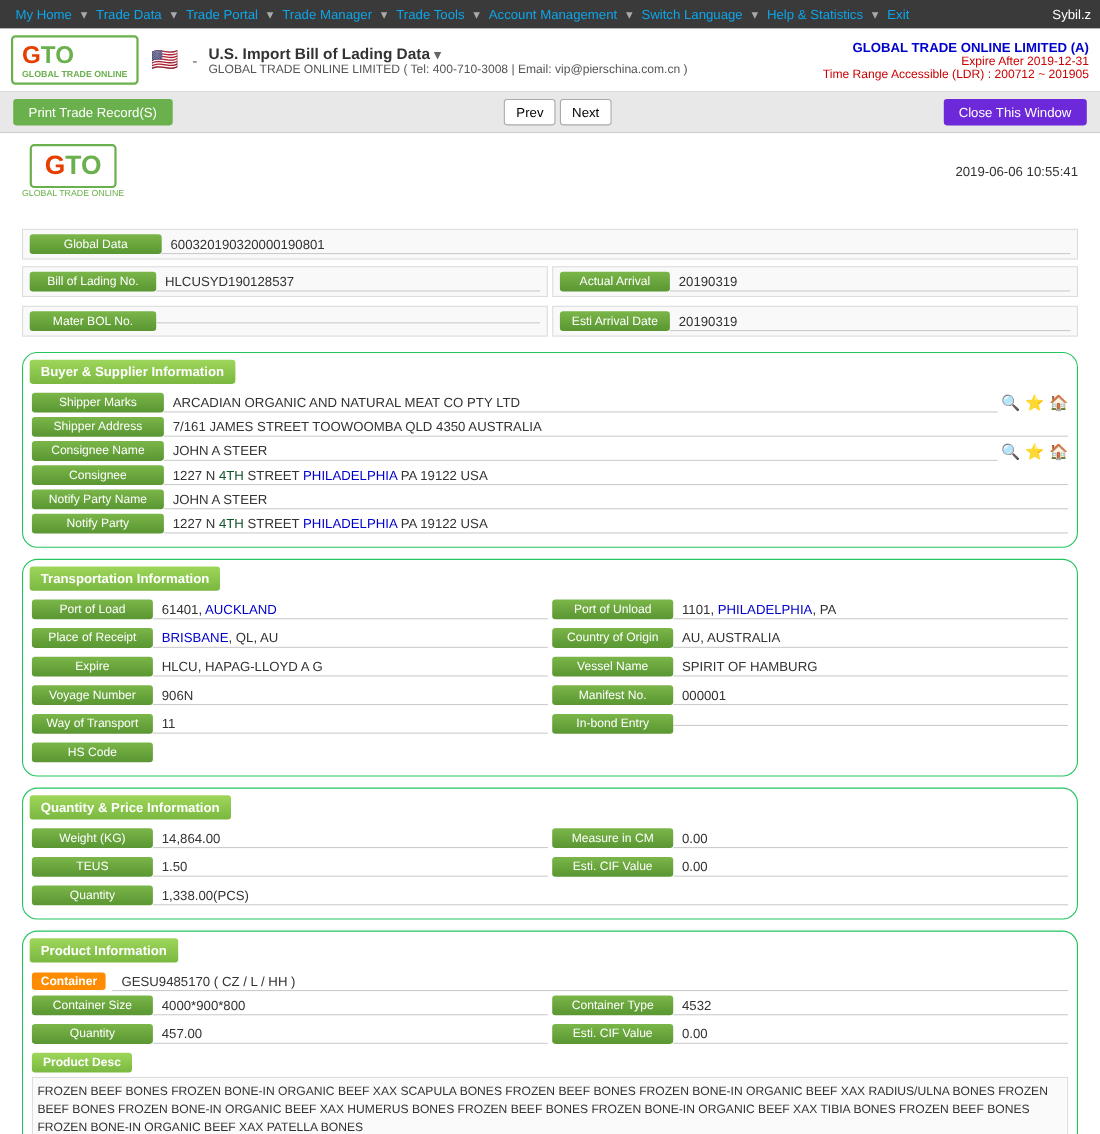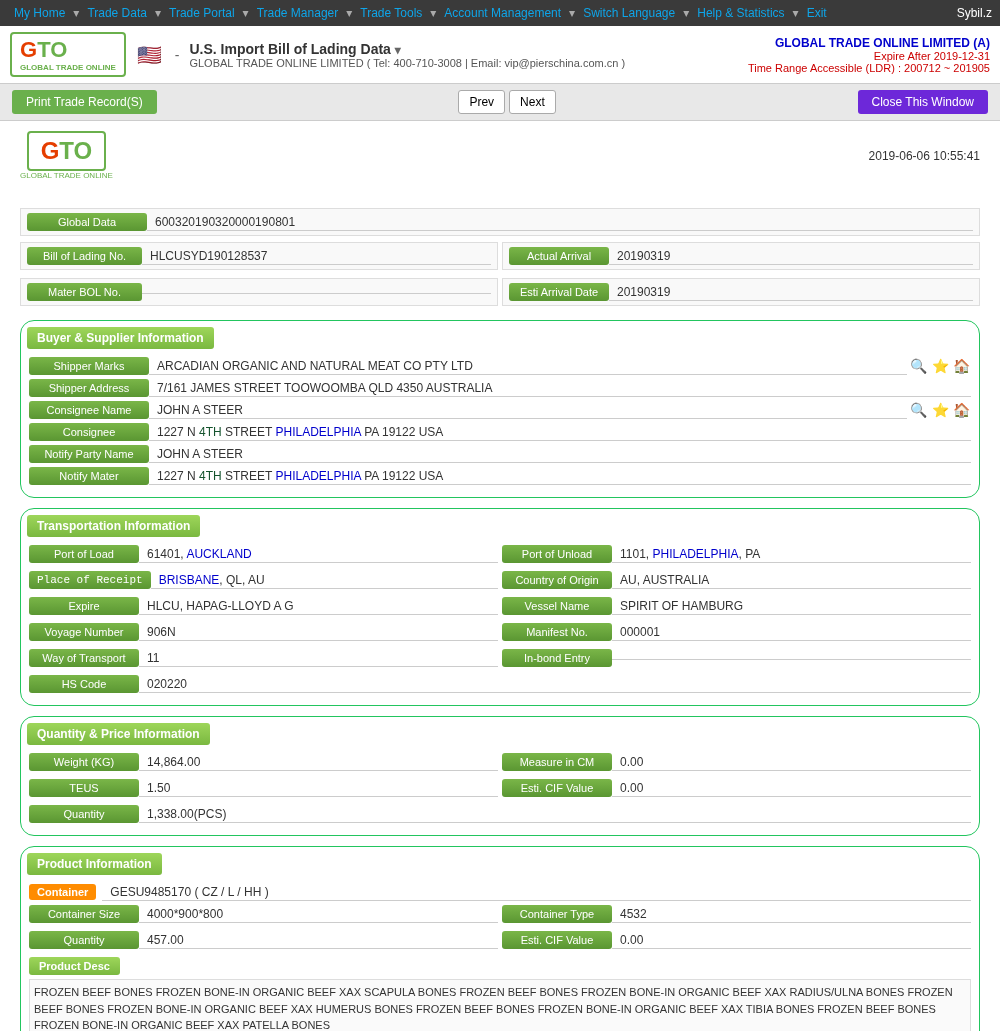--- a/index.html
+++ b/index.html
@@ -333,21 +333,21 @@
           1227 N <span class="bold-red">4TH</span> STREET <span class="bold-blue">PHILADELPHIA</span> PA 19122 USA
         </span>
       </div>
 
       <div class="field-row">
         <span class="field-label">Notify Party Name</span>
         <span class="field-value">JOHN A STEER</span>
       </div>
 
       <div class="field-row">
-        <span class="field-label">Notify Mater</span>
+        <span class="field-label">Notify Party</span>
         <span class="field-value">
           1227 N <span class="bold-red">4TH</span> STREET <span class="bold-blue">PHILADELPHIA</span> PA 19122 USA
         </span>
       </div>
 
     </div>
   </div>
 
   <div class="section">
     <span class="section-header">Transportation Information</span>
@@ -363,21 +363,21 @@
         </div>
 
         <div class="field-row">
           <span class="field-label" style="min-width:110px;">Port of Unload</span>
           <span class="field-value">
             1101, <span class="bold-blue">PHILADELPHIA</span>, PA
           </span>
         </div>
 
         <div class="field-row">
-          <span class="field-label" style="min-width:110px;font-family:Liberation Mono, monospace;">Place of Receipt</span>
+          <span class="field-label" style="min-width:110px;">Place of Receipt</span>
           <span class="field-value">
             <span class="bold-blue">BRISBANE</span>, QL, AU
           </span>
         </div>
 
         <div class="field-row">
           <span class="field-label" style="min-width:110px;">Country of Origin</span>
           <span class="field-value">AU, AUSTRALIA</span>
         </div>
 
@@ -408,21 +408,20 @@
 
         <div class="field-row">
           <span class="field-label" style="min-width:110px;">In-bond Entry</span>
           <span class="field-value"></span>
         </div>
 
       </div>
 
       <div class="field-row" style="margin-top:4px;">
         <span class="field-label" style="min-width:110px;">HS Code</span>
-        <span class="field-value">020220</span>
       </div>
 
     </div>
   </div>
 
   <div class="section">
     <span class="section-header">Quantity &amp; Price Information</span>
     <div class="section-body">
 
       <div style="display:grid;grid-template-columns:1fr 1fr;gap:4px;">

